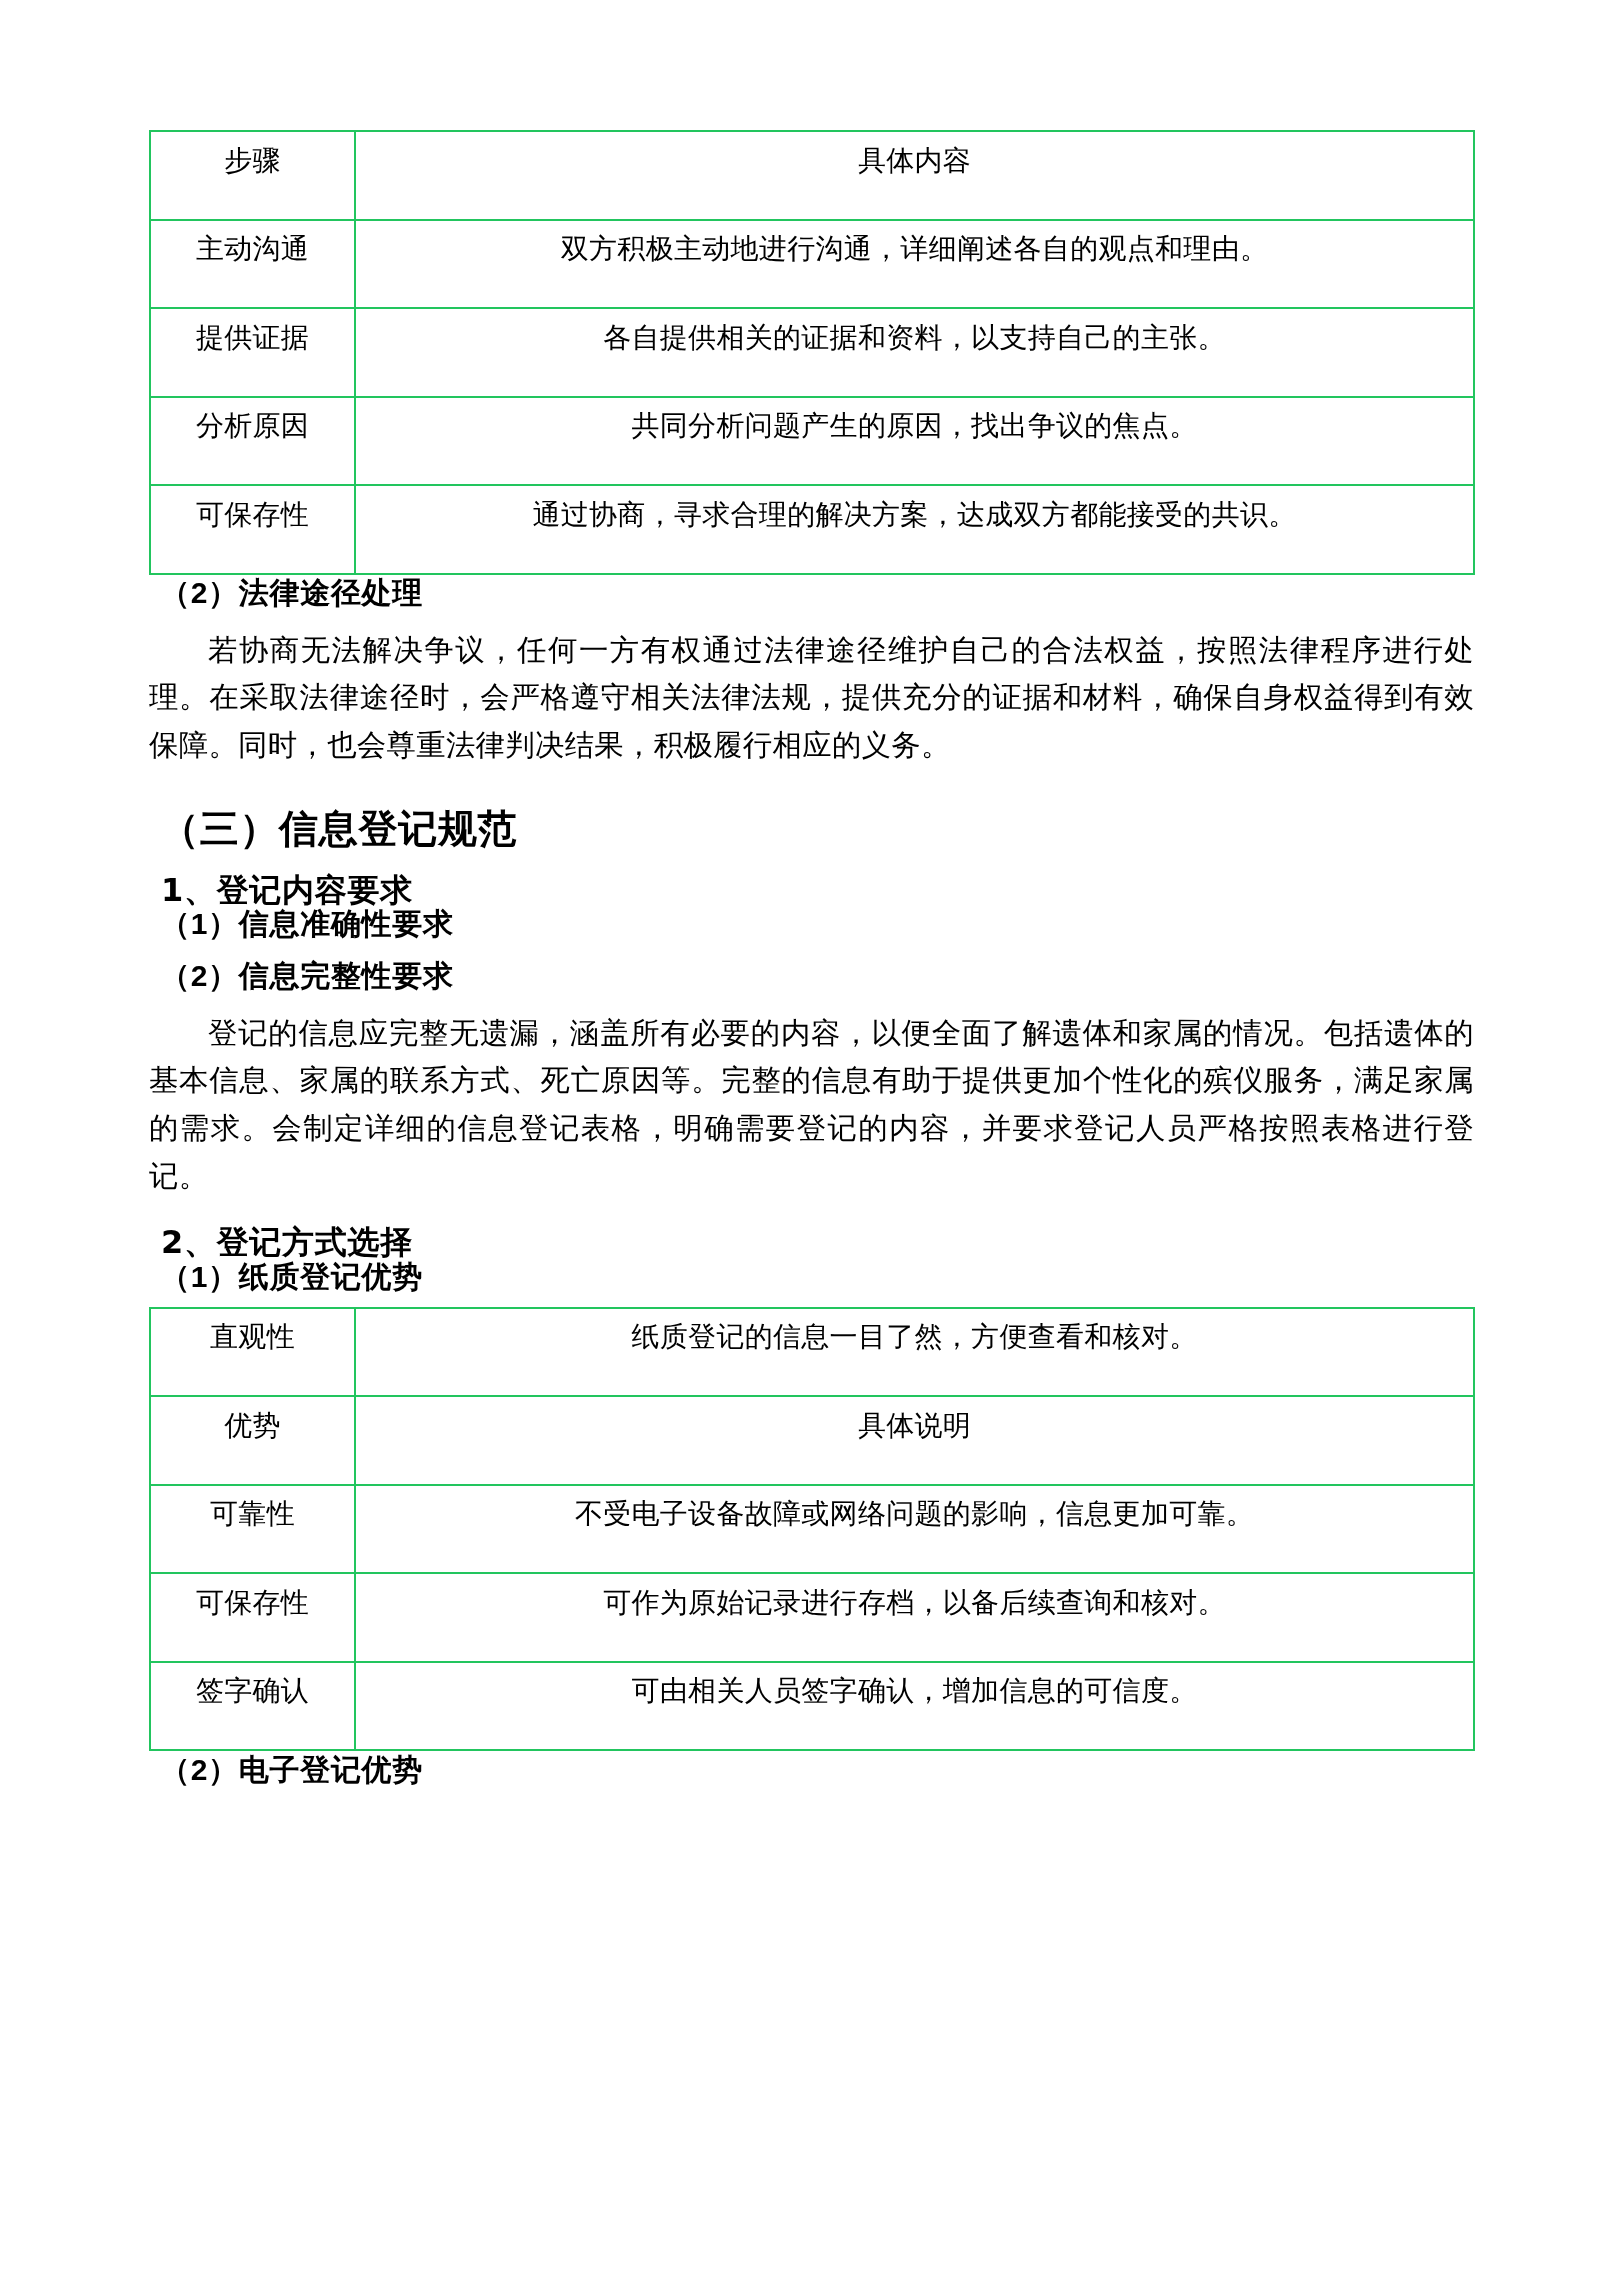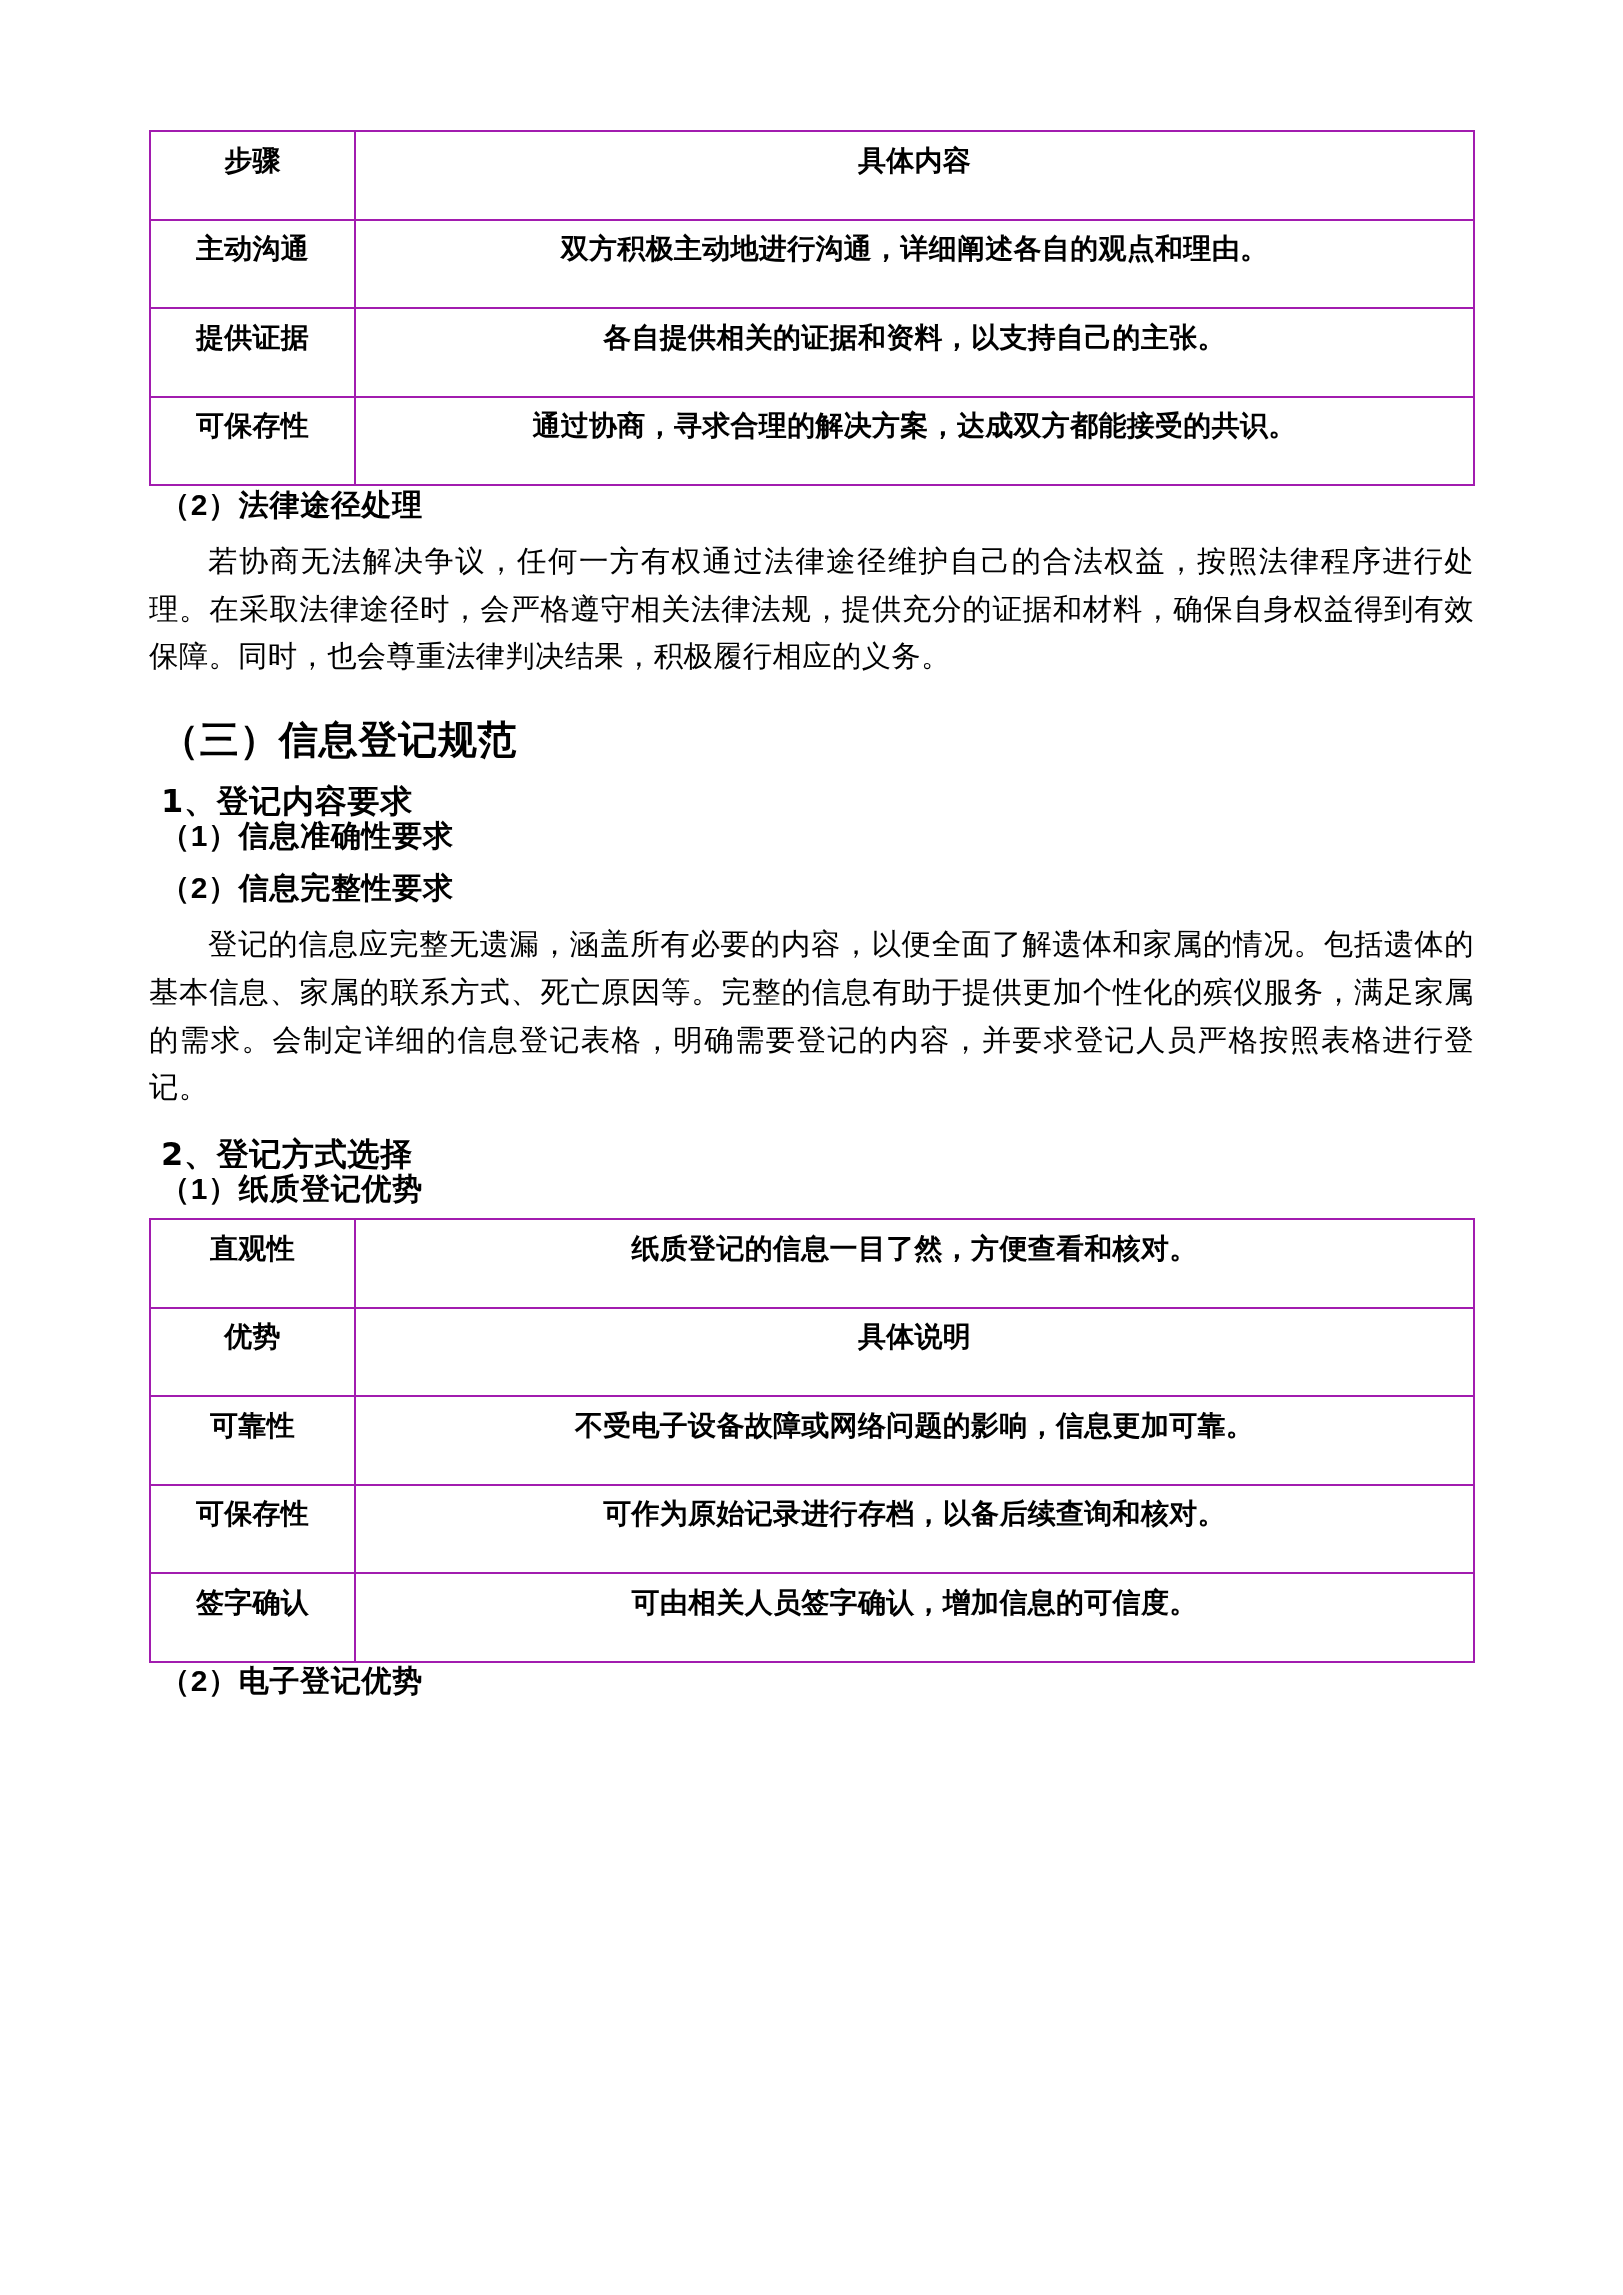--- a/index.html
+++ b/index.html
@@ -14,29 +14,28 @@
   .content { padding-top:130px; }
 
   
   table.doc-table {
     width:1324px;
     border-collapse:collapse;
     table-layout:fixed;
     margin:0 0 0 0;
   }
   table.doc-table td {
-    border:2px solid #a21caf;
+    border:2px solid #22c55e;
     font-family:"DejaVu Serif", serif;
     font-size:28px;
     line-height:1.25;
     text-align:center;
     vertical-align:top;
     padding:10.5px 6.5px 41px 6.5px;
     letter-spacing:0.3px;
-    font-weight:bold;
   }
   table.doc-table col.c1 { width:205px; }
   table.doc-table col.c2 { width:1119px; }
 
   
   .h-sub {            
     font-family:Liberation Sans, sans-serif;
     font-weight:bold;
     font-size:30px;
     line-height:1.0;
@@ -92,20 +91,24 @@
         </tr>
         <tr>
           <td>主动沟通</td>
           <td>双方积极主动地进行沟通，详细阐述各自的观点和理由。</td>
         </tr>
         <tr>
           <td>提供证据</td>
           <td>各自提供相关的证据和资料，以支持自己的主张。</td>
         </tr>
         <tr>
+          <td>分析原因</td>
+          <td>共同分析问题产生的原因，找出争议的焦点。</td>
+        </tr>
+        <tr>
           <td>可保存性</td>
           <td>通过协商，寻求合理的解决方案，达成双方都能接受的共识。</td>
         </tr>
       </tbody>
     </table>
 
     <div class="h-sub">（2）法律途径处理</div>
     <p class="body">若协商无法解决争议，任何一方有权通过法律途径维护自己的合法权益，按照法律程序进行处理。在采取法律途径时，会严格遵守相关法律法规，提供充分的证据和材料，确保自身权益得到有效保障。同时，也会尊重法律判决结果，积极履行相应的义务。</p>
 
     <div class="h-sec">（三）信息登记规范</div>

